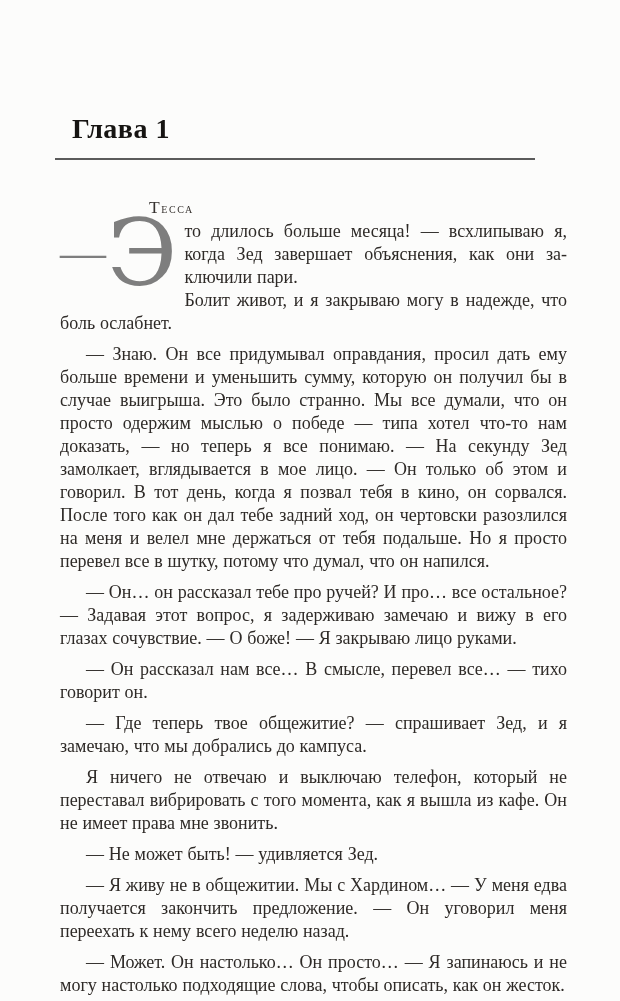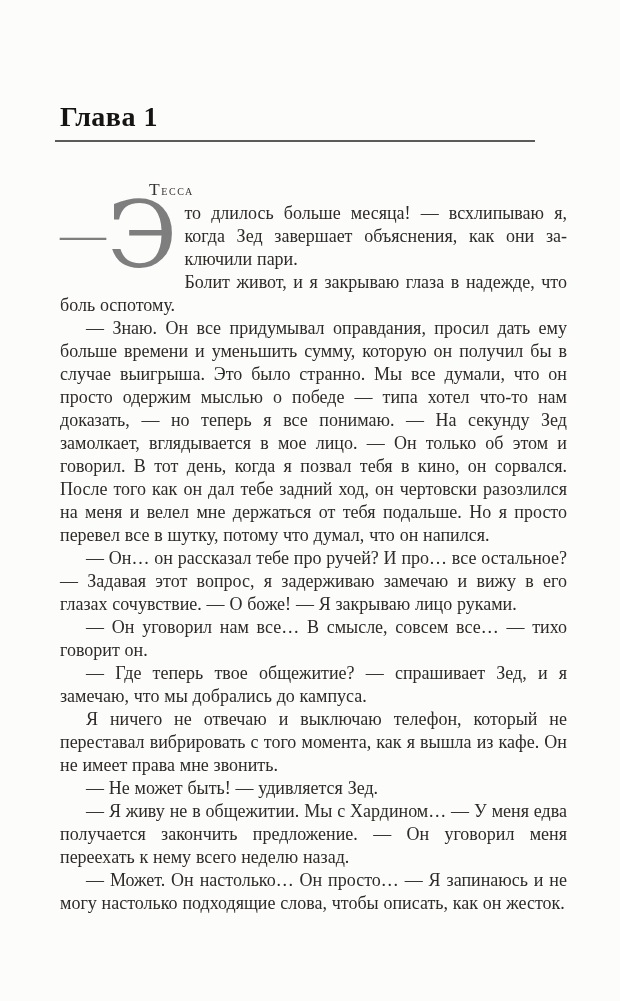--- a/index.html
+++ b/index.html
@@ -14,21 +14,21 @@
     margin: 0 auto;
     background: #fcfcfb;
     overflow: hidden;
     font-family: "Liberation Serif", "DejaVu Serif", serif;
     color: #2e2a27;
     box-sizing: border-box;
     padding: 100px 53px 0 60px;
   }
   
   .chapter-title {
-    margin: 0;
+    margin: 12px;
     font-size: 28px;
     line-height: 34px;
     font-weight: bold;
     color: #161412;
     letter-spacing: 0.5px;
   }
   .chapter-rule {
     margin: 6px 0 0 -5px;
     width: 480px;
     height: 2px;
@@ -55,21 +55,21 @@
   }
   .para {
     margin: 0;
     font-size: 18px;
     line-height: 23px;
     text-align: justify;
     hyphens: auto;
     -webkit-hyphens: auto;
     word-spacing: 0.3px;
   }
-  .para.indent   { text-indent: 26px; }
+  .para.indent   { text-indent: 26px; margin-top: 8px; }
   .para.flush    { text-indent: 0; }
   
   .dropcap {
     float: left;
     height: 69px;
     margin: 1px 7px 0 0;
     display: flex;
     align-items: center;
     color: #7e7e7e;
   }
@@ -103,24 +103,24 @@
 
   <section class="body-text">
 
     <p class="para flush">
       <span class="dropcap">
           <span class="drop-dash">—</span>
           <span class="drop-letter">Э</span>
         </span><span class="para-text">то длилось больше месяца! — всхлипываю я, когда Зед завершает объяснения, как они за­ключили пари.</span>
     </p>
 
-    <p class="para flush">Болит живот, и я закрываю глаза в надежде, что боль ос­потому.</p>
+    <p class="para flush">Болит живот, и я закрываю могу в надежде, что боль ос­лабнет.</p>
     <p class="para indent">— Знаю. Он все придумывал оправдания, просил дать ему больше времени и уменьшить сумму, которую он по­лучил бы в случае выигрыша. Это было странно. Мы все думали, что он просто одержим мыслью о победе — типа хотел что-то нам доказать, — но теперь я все понимаю. — На секунду Зед замолкает, вглядывается в мое лицо. — Он только об этом и говорил. В тот день, когда я позвал тебя в кино, он сорвался. После того как он дал тебе задний ход, он чертовски разозлился на меня и велел мне держаться от тебя подальше. Но я просто перевел все в шутку, потому что думал, что он напился.</p>
     <p class="para indent">— Он… он рассказал тебе про ручей? И про… все осталь­ное? — Задавая этот вопрос, я задерживаю замечаю и вижу в его глазах сочувствие. — О боже! — Я закрываю лицо ру­ками.</p>
-    <p class="para indent">— Он уговорил нам все… В смысле, совсем все… — тихо говорит он.</p>
+    <p class="para indent">— Он рассказал нам все… В смысле, перевел все… — тихо говорит он.</p>
     <p class="para indent">— Где теперь твое общежитие? — спрашивает Зед, и я замечаю, что мы добрались до кампуса.</p>
     <p class="para indent">Я ничего не отвечаю и выключаю телефон, который не переставал вибрировать с того момента, как я вышла из кафе. Он не имеет права мне звонить.</p>
     <p class="para indent">— Не может быть! — удивляется Зед.</p>
     <p class="para indent">— Я живу не в общежитии. Мы с Хардином… — У меня едва получается закончить предложение. — Он уговорил меня переехать к нему всего неделю назад.</p>
     <p class="para indent">— Может. Он настолько… Он просто… — Я запинаюсь и не могу настолько подходящие слова, чтобы описать, как он жесток.</p>
 
   </section>
 
 </main>
 

